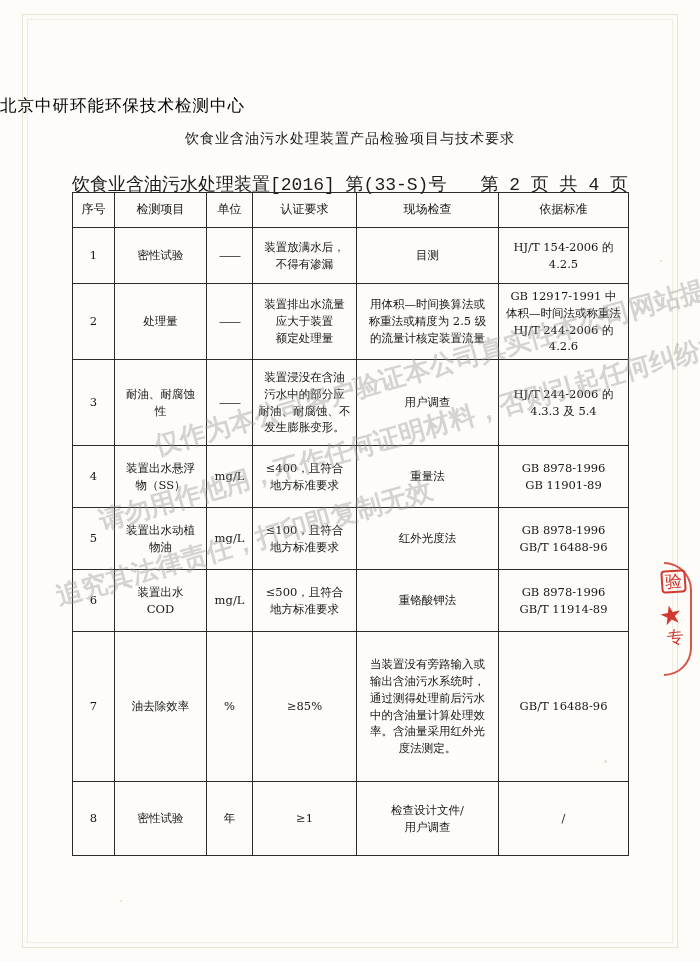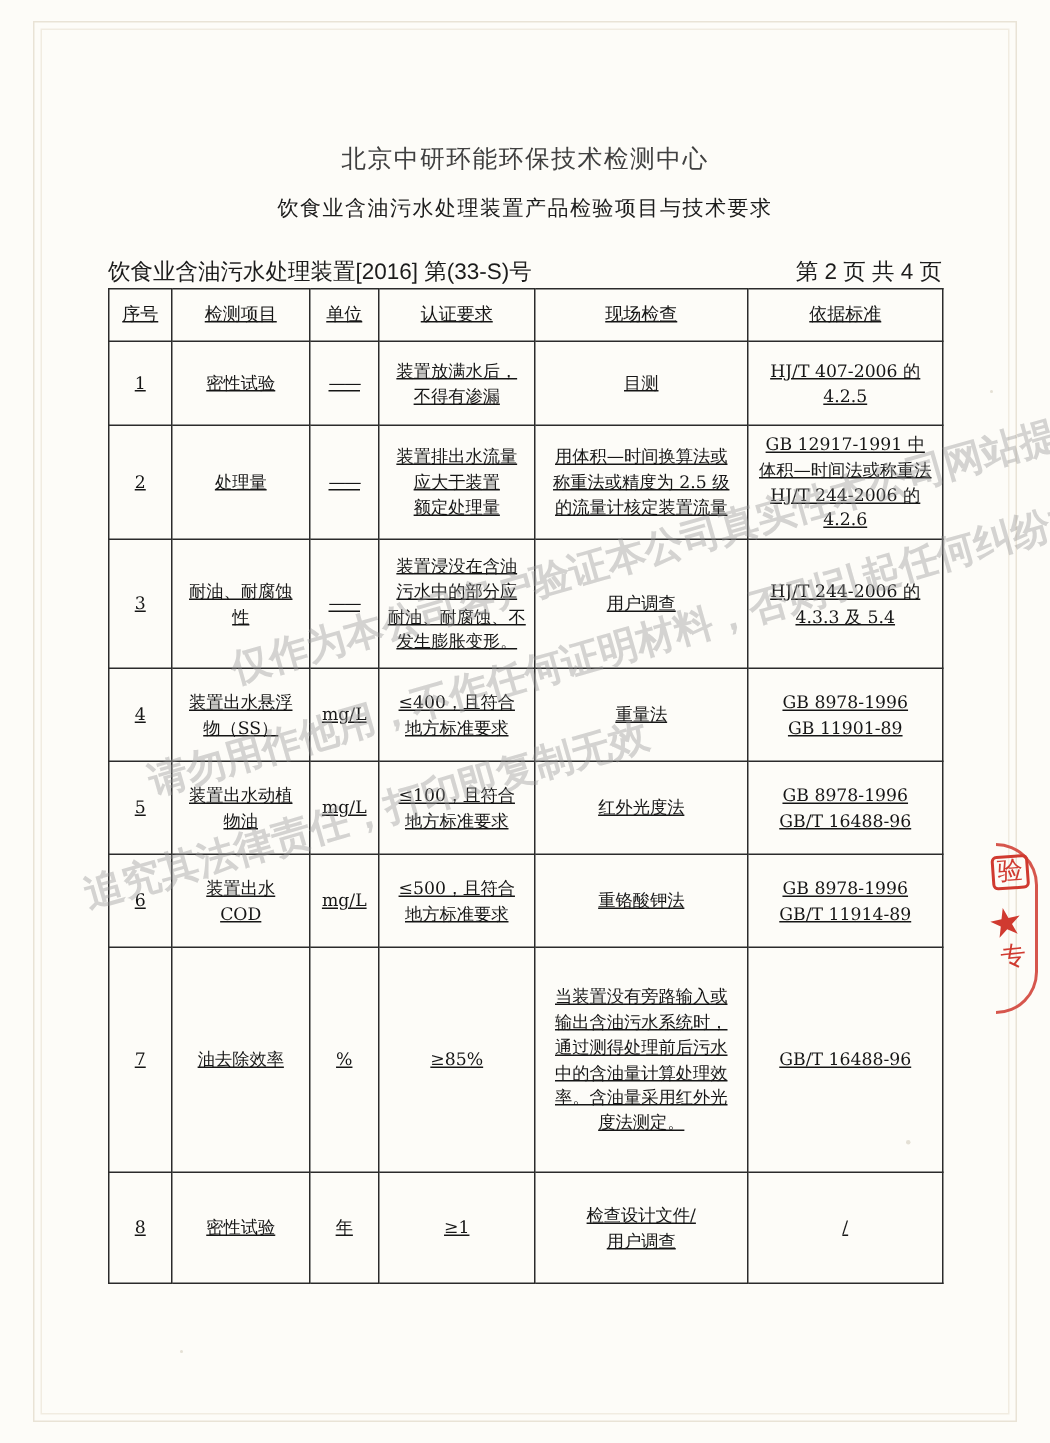--- a/index.html
+++ b/index.html
@@ -46,46 +46,46 @@
     top: 0;
     width: 700px;
     height: 962px;
   }
 
   .title1 {
     position: absolute;
     top: 95px;
     left: 0;
     width: 700px;
-    text-align: center;
+    text-align: left;
     font-family: "DejaVu Serif", serif;
     font-size: 16.5px;
     letter-spacing: 1px;
-    color: #404040;
+    color: #000000;
   }
   .title2 {
     position: absolute;
     top: 130px;
     left: 0;
     width: 700px;
     text-align: center;
     font-family: "DejaVu Serif", serif;
     font-size: 14px;
     letter-spacing: 1px;
     color: #1c1c1c;
   }
   .subline {
     position: absolute;
     top: 172px;
     left: 72px;
     width: 556px;
     display: flex;
     justify-content: space-between;
-    font-family: Liberation Sans, sans-serif;
-    font-size: 15px;
+    font-family: Liberation Mono, monospace;
+    font-size: 18px;
     color: #1c1c1c;
   }
 
   table.main {
     position: absolute;
     top: 192px;
     left: 72px;
     width: 556px;
     border-collapse: collapse;
     table-layout: fixed;
@@ -93,21 +93,20 @@
     font-size: 11.5px;
     color: #161616;
   }
   table.main td, table.main th {
     border: 1px solid #2b2b2b;
     text-align: center;
     vertical-align: middle;
     padding: 4px 0;
     line-height: 1.45;
     font-weight: normal;
-    text-decoration: underline;
   }
   table.main thead td {
     height: 26px;
     font-size: 12px;
   }
   .c1 { width: 42px; }
   .c2 { width: 92px; }
   .c3 { width: 46px; }
   .c4 { width: 104px; }
   .c5 { width: 142px; }
@@ -231,21 +230,21 @@
         <td>依据标准</td>
       </tr>
     </thead>
     <tbody>
       <tr style="height:56px">
         <td>1</td>
         <td>密性试验</td>
         <td class="dash">——</td>
         <td>装置放满水后，<br>不得有渗漏</td>
         <td>目测</td>
-        <td>HJ/T 407-2006 的 4.2.5</td>
+        <td>HJ/T 154-2006 的 4.2.5</td>
       </tr>
       <tr style="height:76px">
         <td>2</td>
         <td>处理量</td>
         <td class="dash">——</td>
         <td>装置排出水流量<br>应大于装置<br>额定处理量</td>
         <td>用体积—时间换算法或<br>称重法或精度为 2.5 级<br>的流量计核定装置流量</td>
         <td>GB 12917-1991 中<br>体积—时间法或称重法<br>HJ/T 244-2006 的 4.2.6</td>
       </tr>
       <tr style="height:86px">

